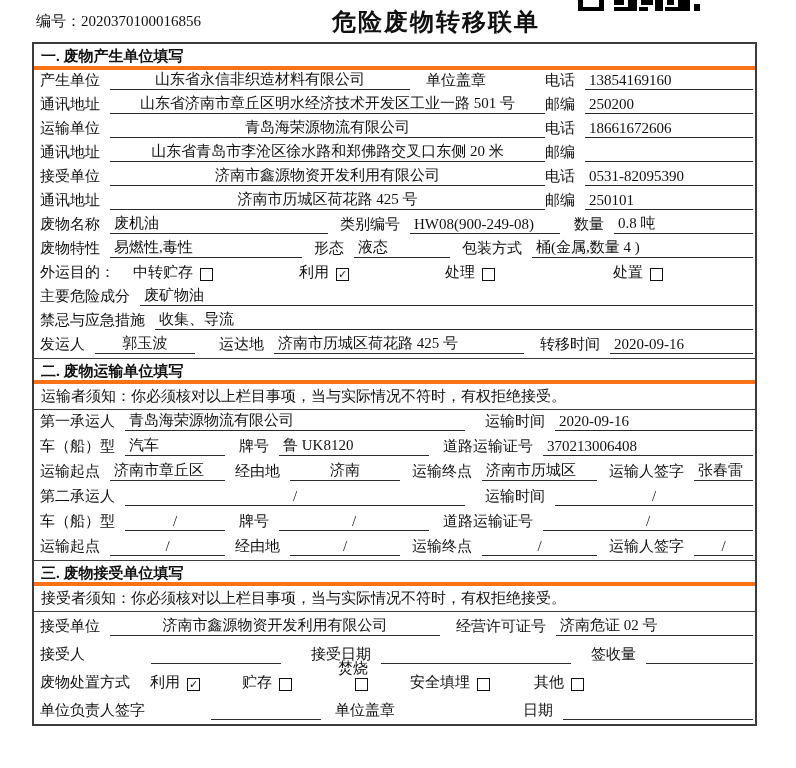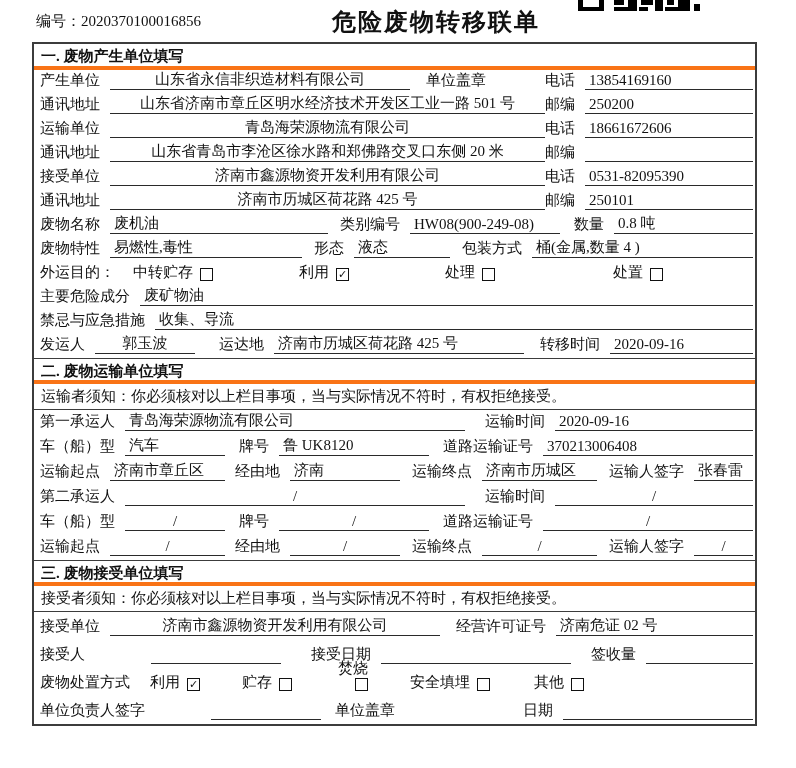--- a/index.html
+++ b/index.html
@@ -31,21 +31,21 @@
   .lab { flex: 0 0 auto; margin-right: 10px; }
   .u { border-bottom: 1px solid #2a2a2a; padding: 0 4px; min-height: 18px; }
   .u.fill { flex: 1 1 auto; }
   .u.c { text-align: center; }
   .g1 { flex: 0 0 505px; display: flex; align-items: flex-end; text-align: center; }
 
   
   .w300 { flex: 0 0 300px; } .w218 { flex: 0 0 218px; } .w150 { flex: 0 0 150px; }
   .w192 { flex: 0 0 192px; } .w96 { flex: 0 0 96px; } .w100 { flex: 0 0 100px; }
   .w250 { flex: 0 0 250px; } .w340 { flex: 0 0 340px; } .w115 { flex: 0 0 115px; }
-  .w110 { flex: 0 0 110px; } .w330 { flex: 0 0 330px; } .w130 { flex: 0 0 130px; }
+  .w110 { flex: 0 0 110px; text-align: center; } .w330 { flex: 0 0 330px; } .w130 { flex: 0 0 130px; }
   .w190 { flex: 0 0 190px; }
   .ml8{margin-left:8px;} .ml10{margin-left:10px;} .ml12{margin-left:12px;} .ml14{margin-left:14px;}
   .ml16{margin-left:16px;} .ml20{margin-left:20px;} .ml24{margin-left:24px;}
   .ml30{margin-left:30px;} .ml42{margin-left:42px;} .ml44{margin-left:44px;} .ml46{margin-left:46px;flex-direction:column;}
   .ml56{margin-left:56px;} .ml86{margin-left:86px;} .ml96{margin-left:96px;} .ml118{margin-left:118px;}
 
   .cb { display: inline-flex; align-items: center; justify-content: center;
         width: 13px; height: 13px; border: 1.5px solid #111; margin-left: 7px; margin-bottom: 1px;
         font-size: 11px; line-height: 1; flex: 0 0 auto; }
   .opt { display: inline-flex; align-items: flex-end; text-align: right; }

